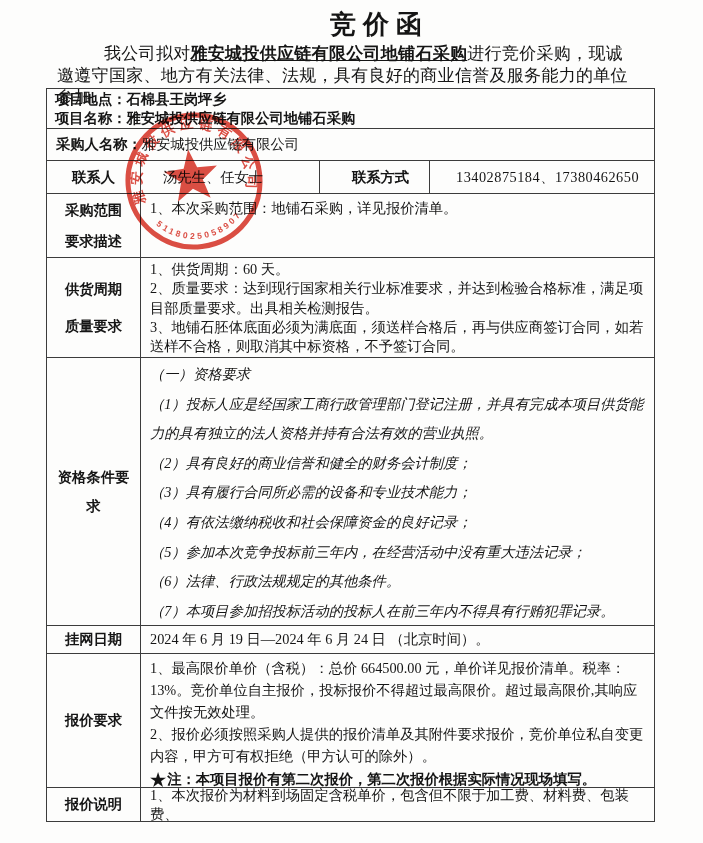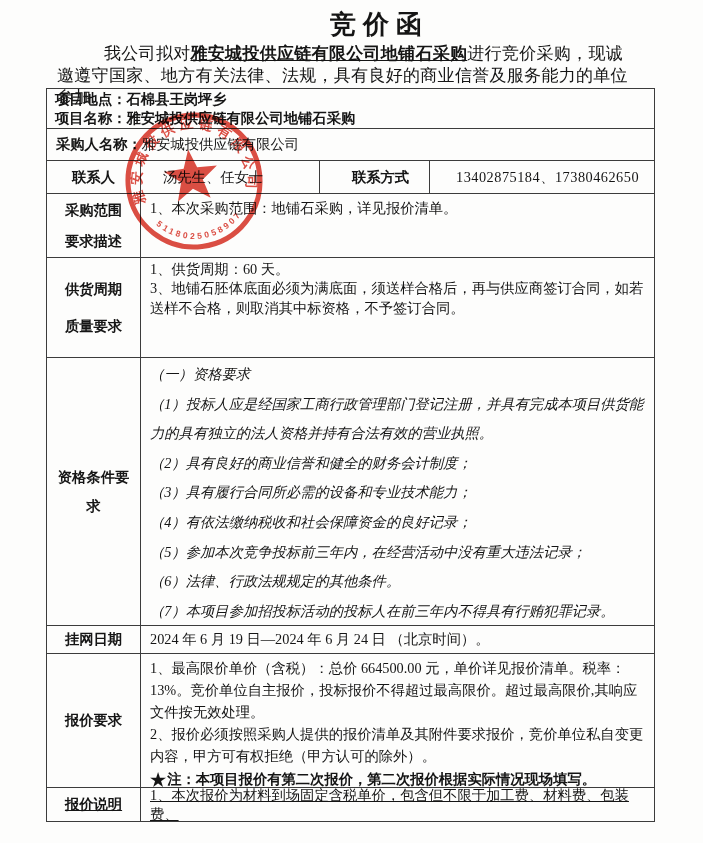--- a/index.html
+++ b/index.html
@@ -48,21 +48,21 @@
   .row-supply .lbl span+span{margin-top:18px;text-align:center;}
   .row-supply .cell{line-height:19.3px;padding-top:2px;}
   .row-qual{height:268px;}
   .row-qual .lbl{line-height:29px;padding:0 10px;}
   .row-qual .cell p{margin:0;line-height:29.6px;font-style:italic;}
   .row-date{height:28px;}
   .row-quote{height:134px;}
   .row-quote .cell{line-height:22px;padding-top:3px;}
   .row-quote .note{font-weight:700;margin-top:1px;}
   .row-quote .note .star{font-size:18px;vertical-align:-2px;letter-spacing:1px;}
-  .row-note{height:34px;text-decoration:underline;}
+  .row-note{height:34px;}
   
   .seal{
     position:absolute;left:114px;top:101px;width:160px;height:160px;
     transform:rotate(-7deg);opacity:.88;mix-blend-mode:multiply;pointer-events:none;
   }
 </style>
 </head>
 <body>
 
 <div class="page">
@@ -102,20 +102,21 @@
       <div class="cell">1、本次采购范围：地铺石采购，详见报价清单。</div>
     </div>
 
     <div class="row row-supply">
       <div class="lbl">
         <span>供货周期</span>
         <span>质量要求</span>
       </div>
       <div class="cell">
         <div>1、供货周期：60 天。</div>
+        <div>2、质量要求：达到现行国家相关行业标准要求，并达到检验合格标准，满足项目部质量要求。出具相关检测报告。</div>
         <div>3、地铺石胚体底面必须为满底面，须送样合格后，再与供应商签订合同，如若送样不合格，则取消其中标资格，不予签订合同。</div>
       </div>
     </div>
 
     <div class="row row-qual">
       <div class="lbl">资格条件要求</div>
       <div class="cell">
         <p>（一）资格要求</p>
         <p>（1）投标人应是经国家工商行政管理部门登记注册，并具有完成本项目供货能力的具有独立的法人资格并持有合法有效的营业执照。</p>
         <p>（2）具有良好的商业信誉和健全的财务会计制度；</p>

